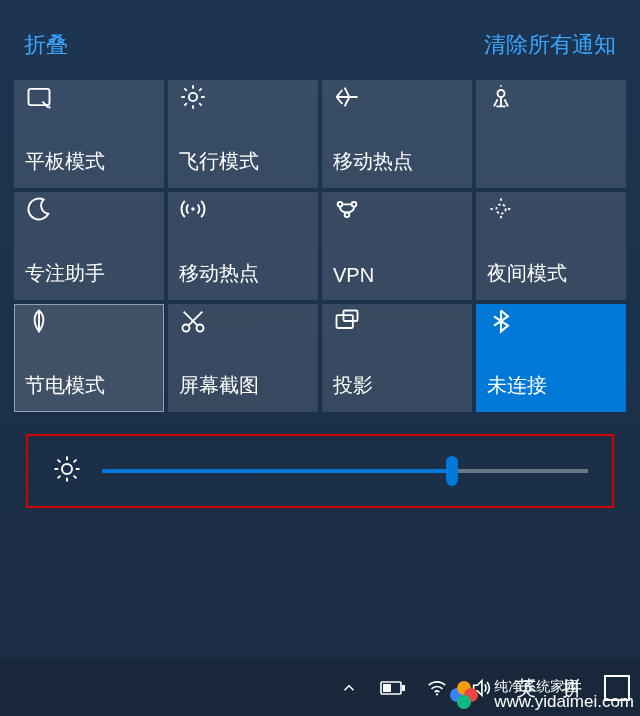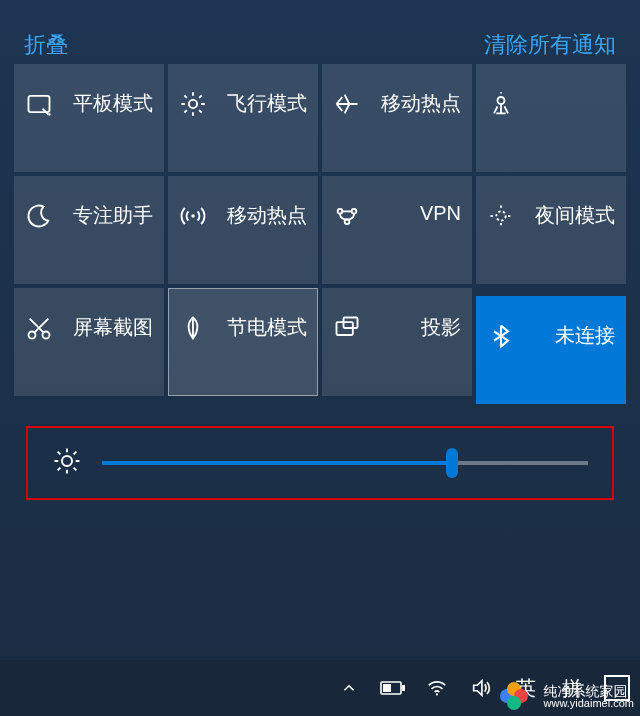--- a/index.html
+++ b/index.html
@@ -17,51 +17,50 @@
     background: linear-gradient(to bottom, #1d3552 0%, #1a2c42 100%);
     width: 640px;
     height: 716px;
     box-sizing: border-box;
     padding: 0;
     position: relative;
   }
   .top-row {
     display: flex;
     justify-content: space-between;
-    padding: 30px 24px 4px 24px;
+    padding: 30px 24px 20px 24px;
   }
   .top-link {
     color: #3aa5ff;
     font-size: 22px;
     cursor: pointer;
   }
   .tiles {
     padding: 0 14px;
     display: grid;
     grid-template-columns: repeat(4, 1fr);
     gap: 4px;
   }
   .tile {
     background: rgba(255,255,255,0.12);
     height: 108px;
     box-sizing: border-box;
-    padding: 25px 10px 12px 10px;
-    display: flex;
-    flex-direction: row;
+    padding: 2px 10px 12px 10px;
+    display: flex;
+    flex-direction: column;
     justify-content: space-between;
     cursor: pointer;
     border: 1px solid transparent;
   }
   .tile.selected {
     border: 1px solid rgba(255,255,255,0.45);
     background: rgba(255,255,255,0.16);
   }
   .tile.active {
     background: #0078d7;
-    margin-top: 8px;
   }
   .tile .icon {
     width: 28px;
     height: 28px;
     display: flex;
     align-items: center;
     justify-content: center;
   }
   .tile svg { stroke: #fff; fill: none; }
   .tile-label {
@@ -145,21 +144,21 @@
     z-index: 20;
   }
   .watermark .logo {
     width: 28px; height: 28px;
     position: relative;
   }
   .watermark .petal {
     position:absolute; width:14px; height:14px; border-radius:50%;
   }
   .watermark .wm-text-top { color:#fff; font-size:14px; line-height:1; }
-  .watermark .wm-text-bottom { color:#fff; font-size:11px; line-height:1; }
+  .watermark .wm-text-bottom { color:#fff; font-size:17px; line-height:1; }
   .notif-box {
     width: 28px; height: 22px; border:2px solid #fff; position:relative;
   }
 </style>
 </head>
 <body>
 
 <div class="panel">
 
   <div class="top-row">
@@ -236,37 +235,37 @@
           <svg width="28" height="28" viewBox="0 0 24 24" stroke-width="1.6">
             <circle cx="12" cy="12" r="4" stroke-dasharray="2,2"></circle>
             <line x1="12" y1="3" x2="12" y2="6" stroke-dasharray="2,2"></line>
             <line x1="12" y1="18" x2="12" y2="21" stroke-dasharray="2,2"></line>
             <line x1="3" y1="12" x2="6" y2="12" stroke-dasharray="2,2"></line>
             <line x1="18" y1="12" x2="21" y2="12" stroke-dasharray="2,2"></line>
           </svg>
         </span>
         <span class="tile-label">夜间模式</span>
       </div>
+      <div class="tile selected">
+        <span class="icon">
+          <svg width="28" height="28" viewBox="0 0 24 24" stroke-width="1.6">
+            <path d="M12 3 C7 7 7 14 12 21 C17 14 17 7 12 3 Z M12 3 v18"></path>
+          </svg>
+        </span>
+        <span class="tile-label">节电模式</span>
+      </div>
       <div class="tile">
         <span class="icon">
           <svg width="28" height="28" viewBox="0 0 24 24" stroke-width="1.6">
             <circle cx="6" cy="18" r="3"></circle>
             <circle cx="18" cy="18" r="3"></circle>
             <path d="M8 16 L20 4 M16 16 L4 4"></path>
           </svg>
         </span>
         <span class="tile-label">屏幕截图</span>
-      </div>
-      <div class="tile selected">
-        <span class="icon">
-          <svg width="28" height="28" viewBox="0 0 24 24" stroke-width="1.6">
-            <path d="M12 3 C7 7 7 14 12 21 C17 14 17 7 12 3 Z M12 3 v18"></path>
-          </svg>
-        </span>
-        <span class="tile-label">节电模式</span>
       </div>
       <div class="tile">
         <span class="icon">
           <svg width="28" height="28" viewBox="0 0 24 24" stroke-width="1.6">
             <rect x="3" y="7" width="14" height="11" rx="1"></rect>
             <rect x="9" y="3" width="12" height="9" rx="1"></rect>
           </svg>
         </span>
         <span class="tile-label">投影</span>
       </div>

